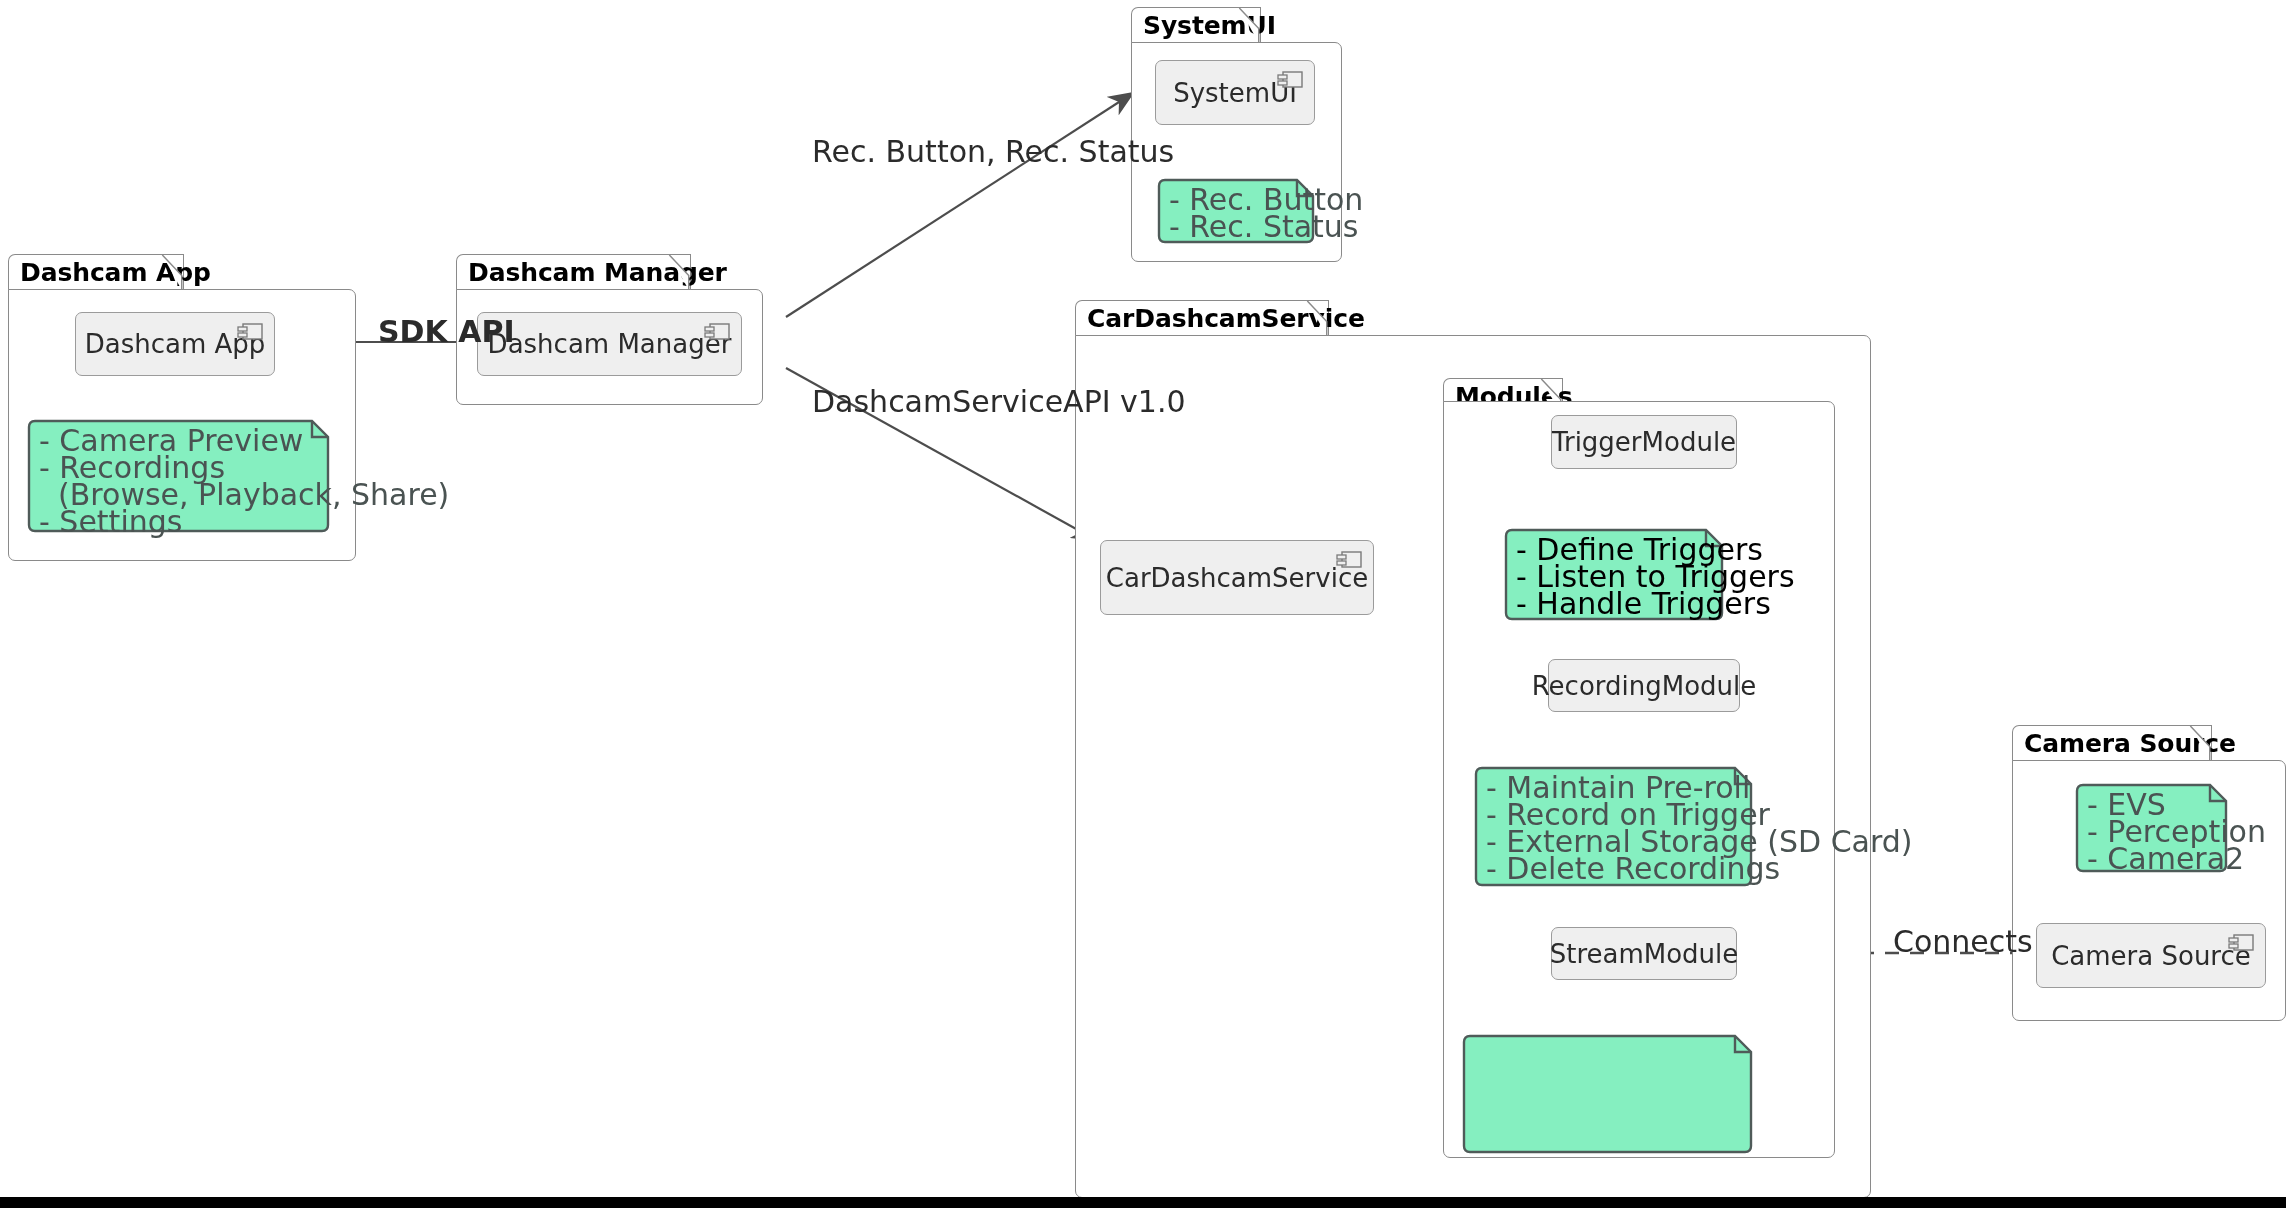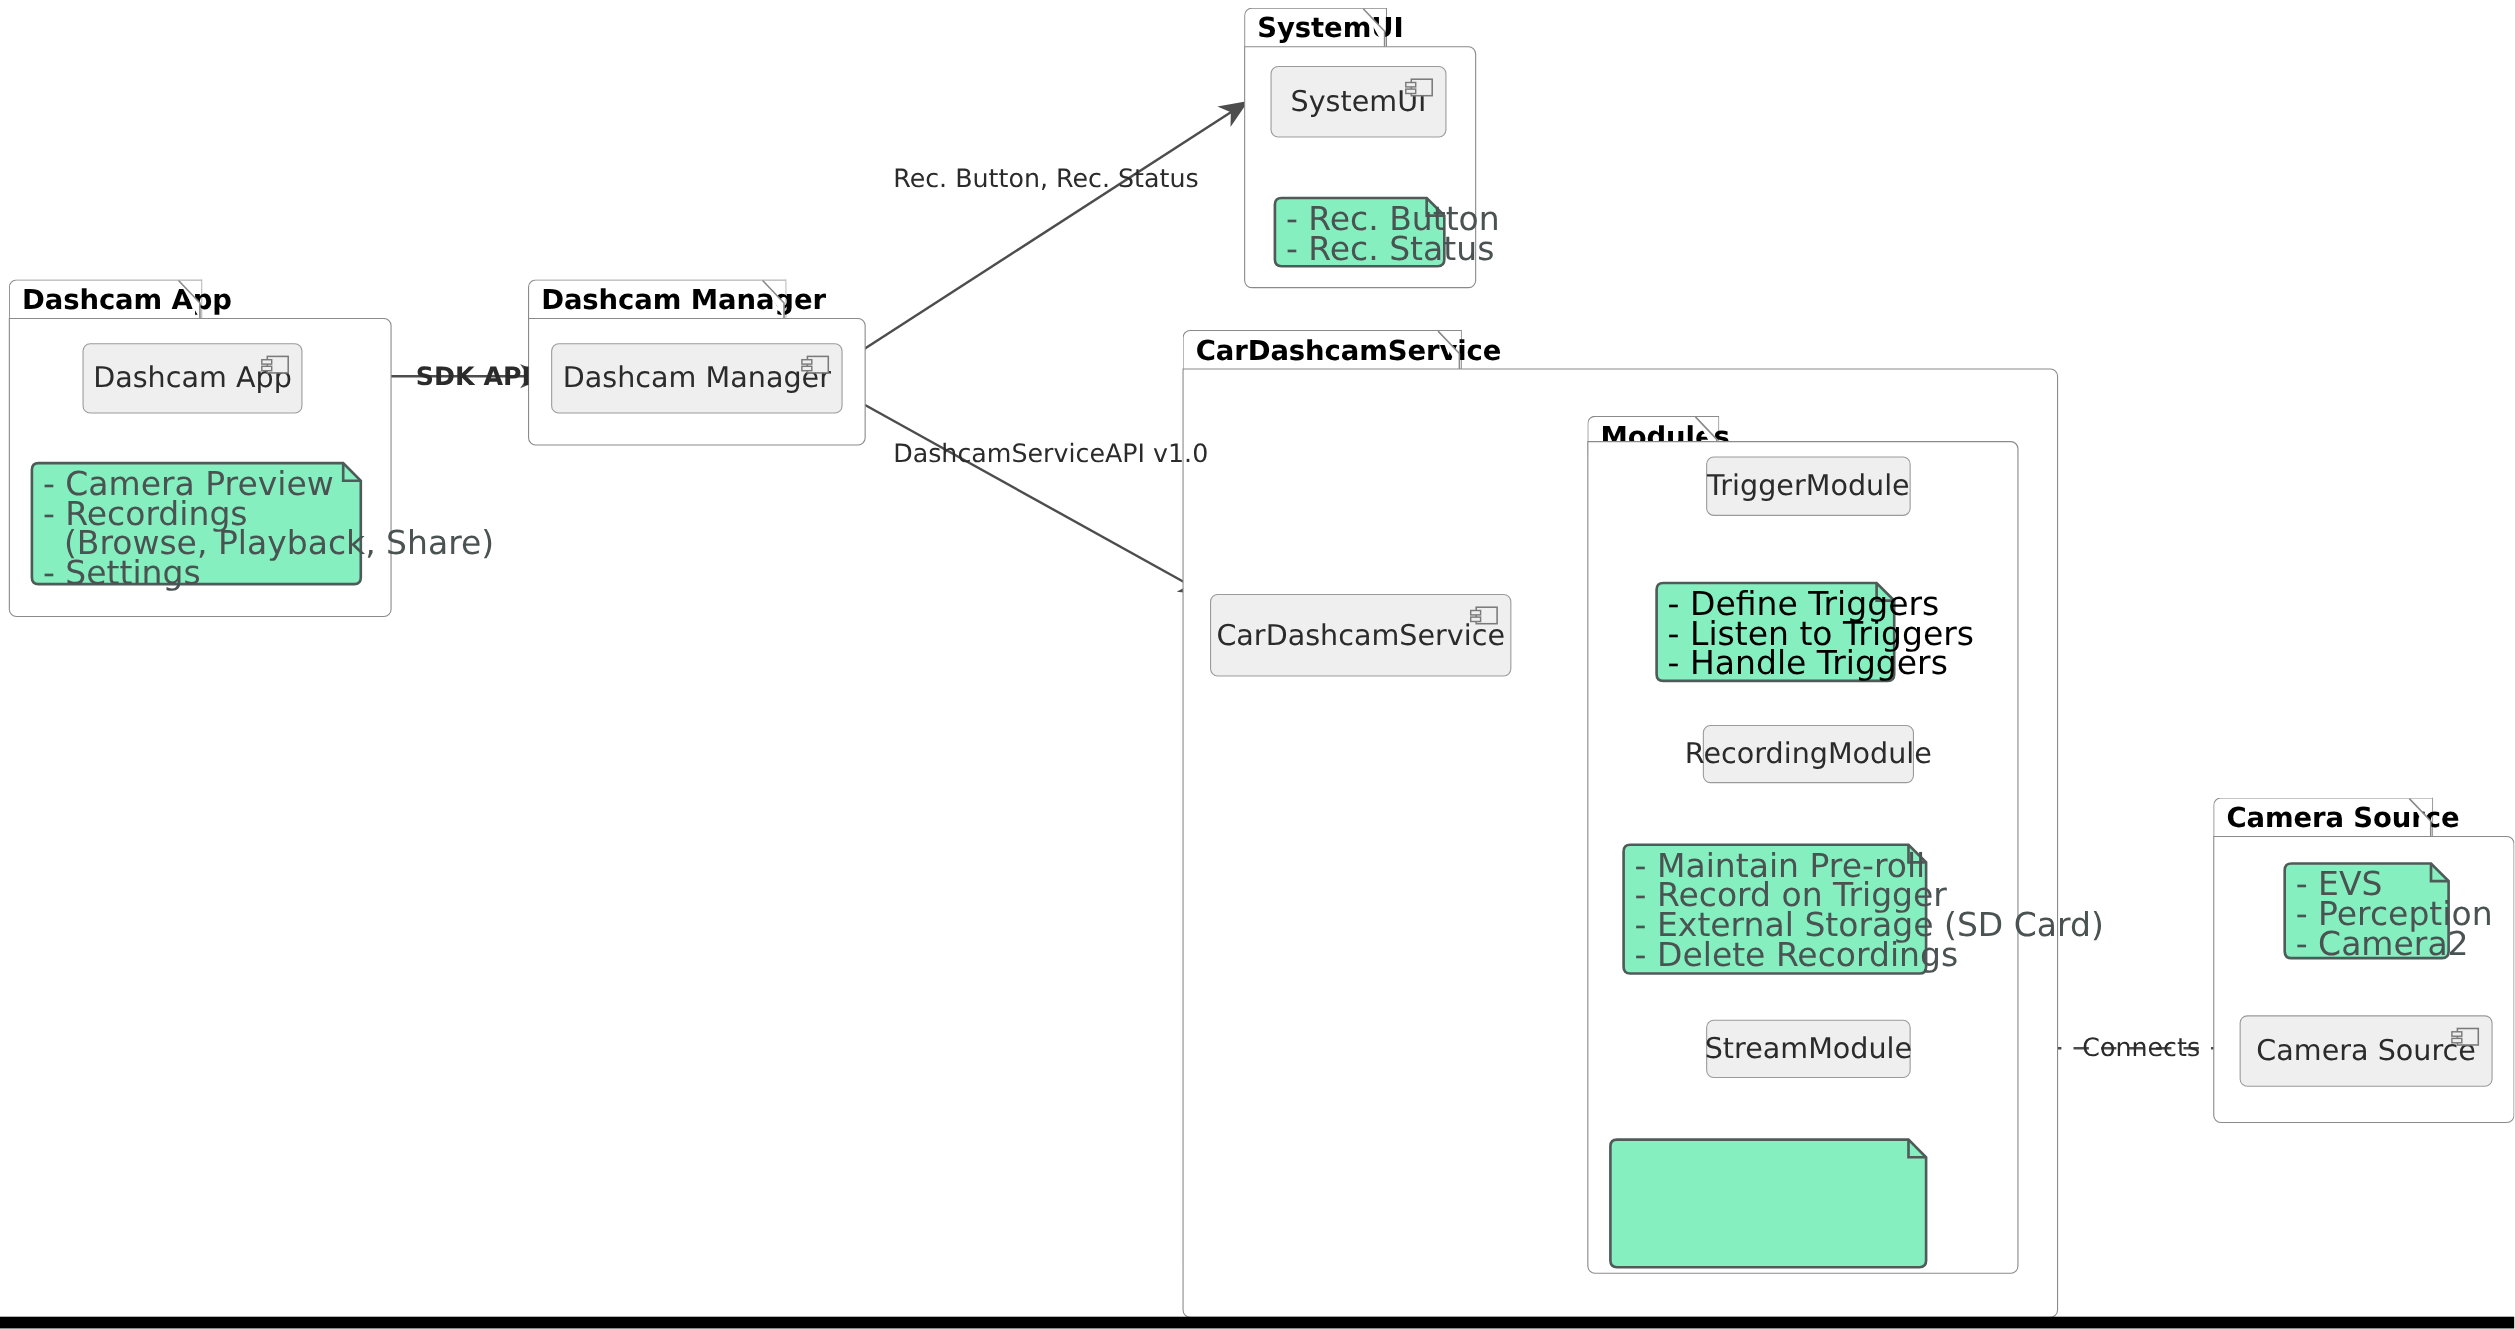--- a/index.html
+++ b/index.html
@@ -118,25 +118,24 @@
     white-space: pre;
   }
   .note-text b {
     font-weight: bold;
     color: #3d4746;
   }
 
   
   .edge-label {
     position: absolute;
-    font-size: 23px;
+    font-size: 30px;
     color: #2b2b2b;
     white-space: nowrap;
     line-height: 1;
-    margin-top: 15px;
   }
 
   .bottom-bar {
     position: absolute;
     left: 0;
     width: 2286px;
     height: 11px;
     background: #000000;
   }
 </style>
@@ -209,21 +208,21 @@
         <path d="M3,9 Q3,3 9,3 L286,3 L302,19 L302,107 Q302,113 296,113 L9,113 Q3,113 3,107 Z" fill="#85efc0" stroke="#4f5b59" stroke-width="2.4"></path>
         <path d="M286,3 L286,19 L302,19" fill="none" stroke="#4f5b59" stroke-width="2.4"></path>
       </svg>
       <div class="note-text" style="color: rgb(74, 83, 82);">- Camera Preview
 - Recordings
   (Browse, Playback, Share)
 - Settings</div>
     </div>
   </div>
 
-  <div class="pkg" style="left:480px; top:254px; width:307px; height:151px;">
+  <div class="pkg" style="left:456px; top:254px; width:307px; height:151px;">
     <div class="pkg-tab" style="left: 0px; top: 0px; width: 235px; height: 36px; border-color: rgb(138, 138, 138);">
       <span class="pkg-tab-label">Dashcam Manager</span>
       <svg class="pkg-tab-diag" viewBox="0 0 22 36">
         <path d="M0,0 L20,21 L20,36" fill="#ffffff" stroke="#8a8a8a" stroke-width="1.5"></path>
       </svg>
     </div>
     <div class="pkg-body" style="left: 0px; top: 35px; width: 307px; height: 116px; border-color: rgb(138, 138, 138);"></div>
 
     <div class="component" style="left: 21px; top: 58px; width: 265px; height: 64px; background: rgb(239, 239, 239); border-color: rgb(155, 155, 155);">
       <span class="component-label" style="color: rgb(43, 43, 43);">Dashcam Manager</span>

